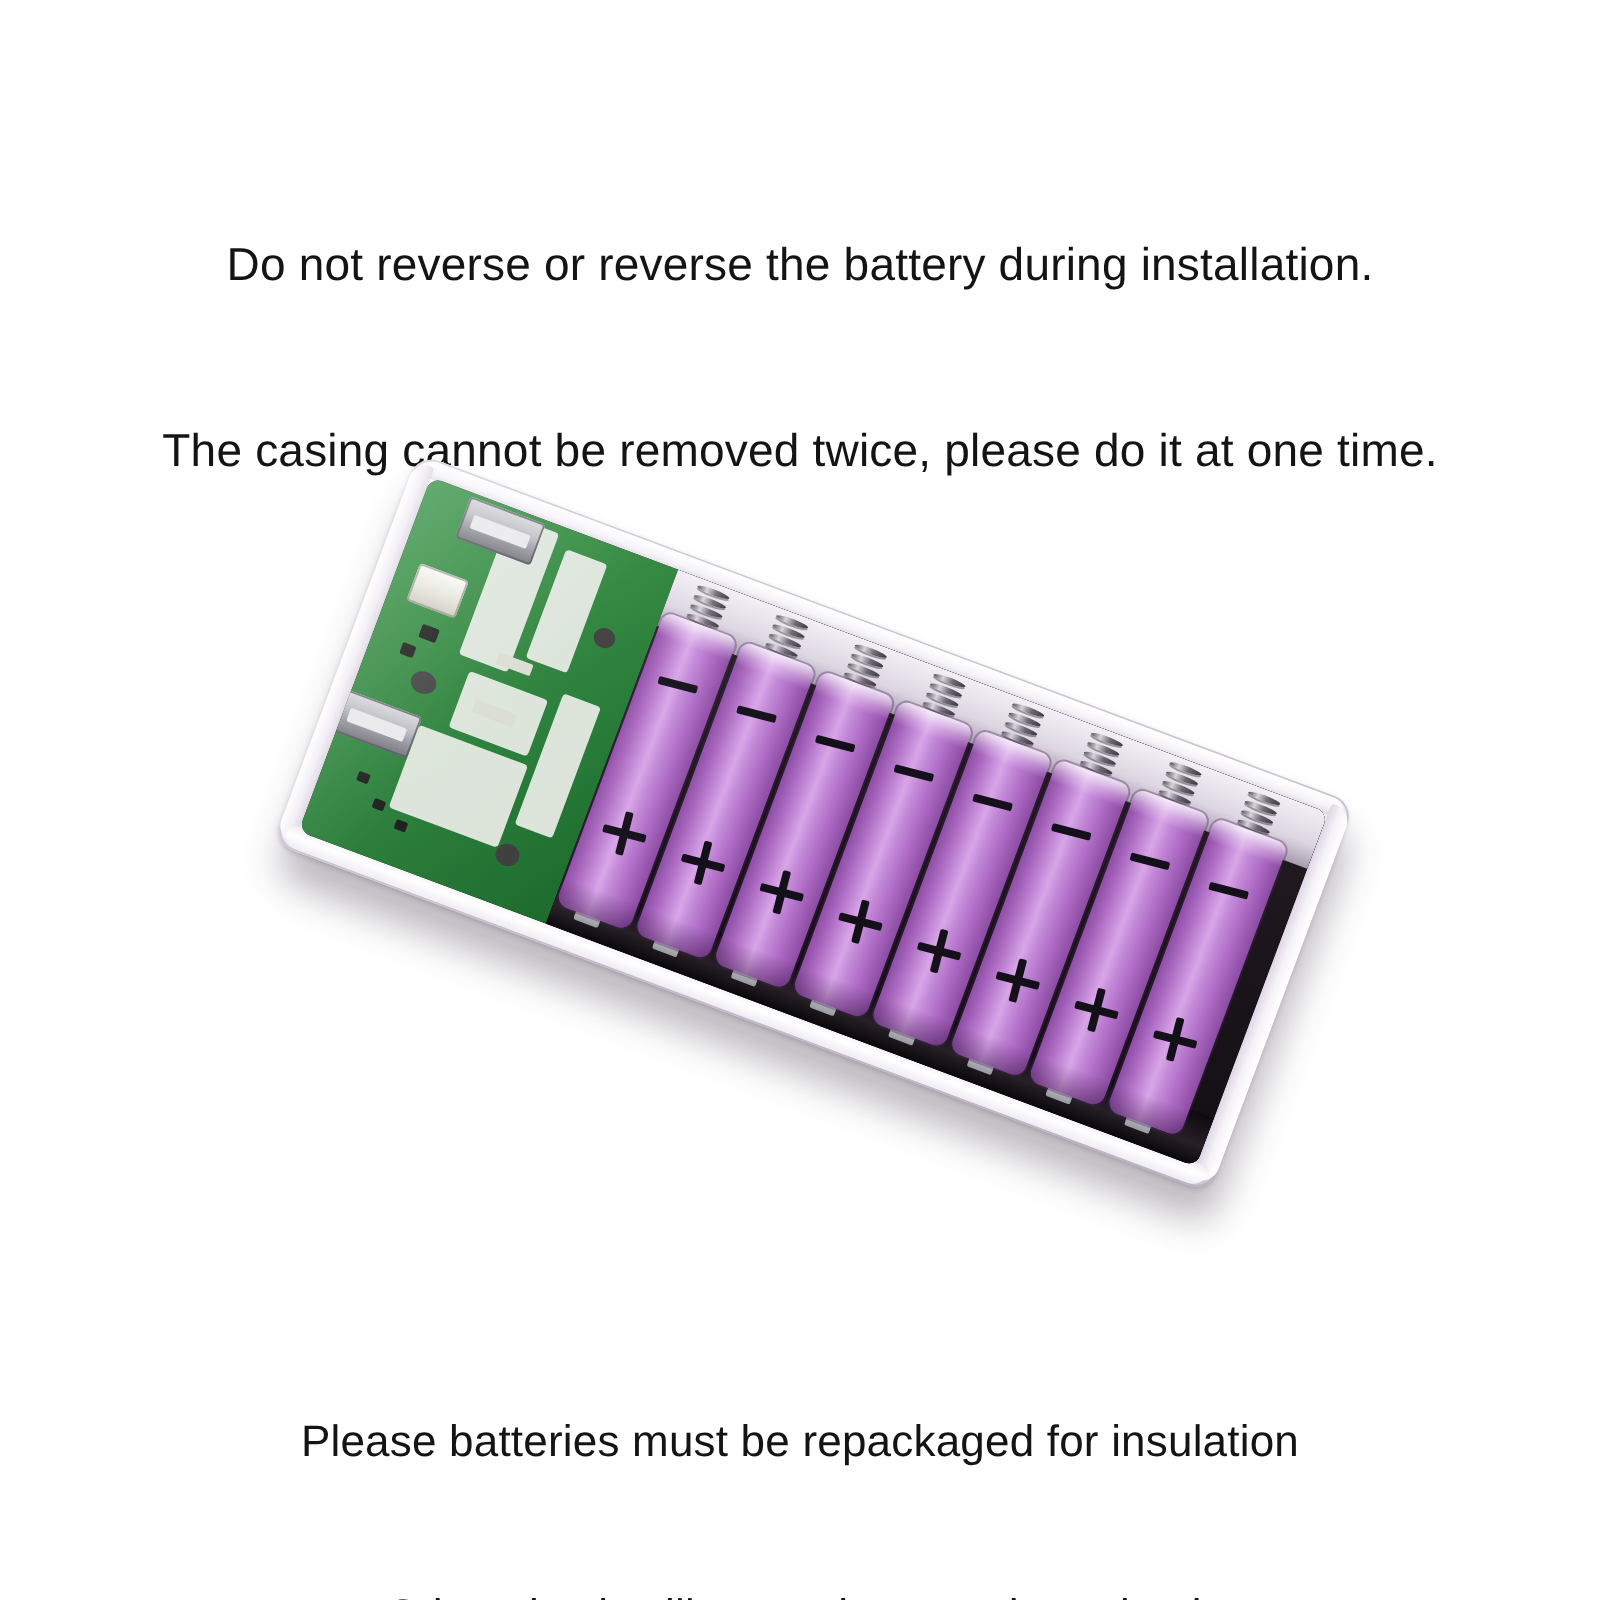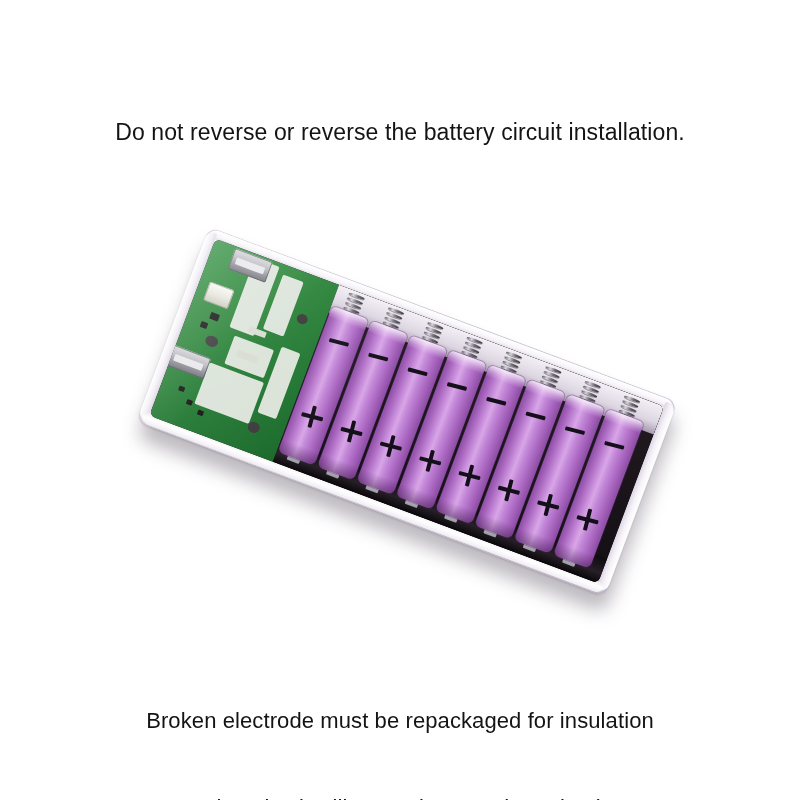--- a/index.html
+++ b/index.html
@@ -357,21 +357,22 @@
       rgba(255,255,255,0.0) 100%);
     pointer-events: none;
   }
 </style>
 </head>
 <body>
 
 <div id="page">
 
   <div class="txt" id="top-warning">
-    <span class="line">Do not reverse or reverse the battery circuit installation.</span>
+    <span class="line">Do not reverse or reverse the battery during installation.</span>
+    <span class="line">The casing cannot be removed twice, please do it at one time.</span>
   </div>
 
   <div id="powerbank-photo">
     <div class="device-wrap">
 
       <div class="device-shadow"></div>
 
       <div class="case-outer">
         <div class="case-rim-top"></div>
         <div class="case-rim-left"></div>
@@ -517,18 +518,18 @@
 
         <div class="case-gloss"></div>
       </div>
     </div>
   </div>
 
 
 
 
   <div class="txt" id="bottom-warning">
-    <span class="line">Broken electrode must be repackaged for insulation</span>
+    <span class="line">Please batteries must be repackaged for insulation</span>
     <span class="line">Otherwise it will cause battery short circuit</span>
     
   </div>
 
 </div>
 
 </body></html>

